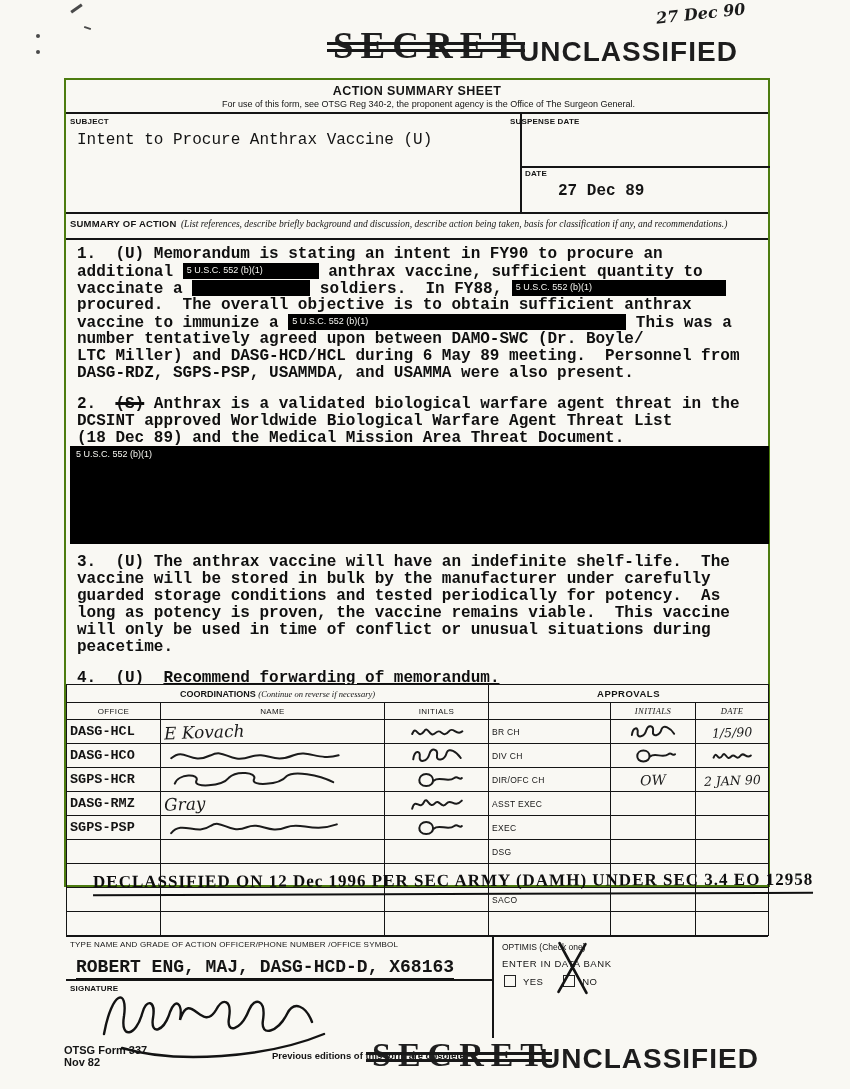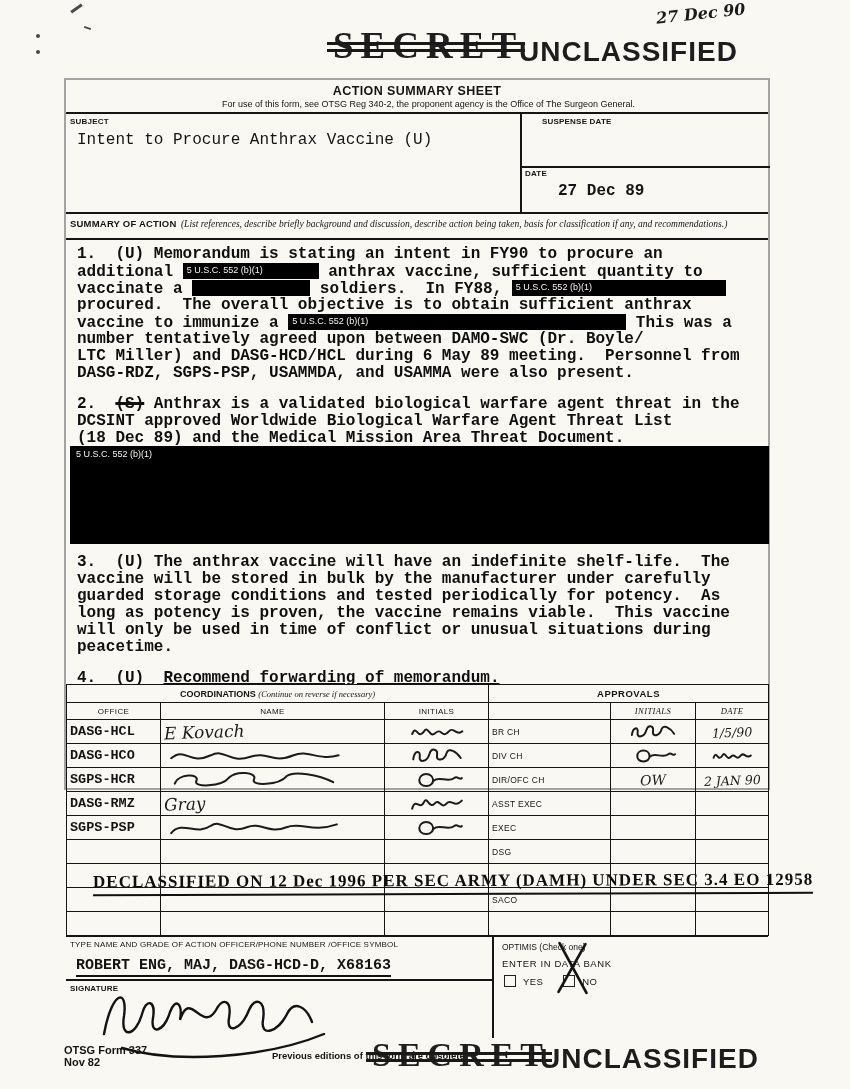--- a/index.html
+++ b/index.html
@@ -26,33 +26,33 @@
   .secret-top .s1 { top:18px; } .secret-top .s2 { top:25px; }
   .secret-bottom { left:372px; top:1036px; font-size:34px; }
   .secret-bottom .s1 { top:16px; } .secret-bottom .s2 { top:23px; }
   .unclass { position:absolute; font-weight:bold; letter-spacing:1px; color:#1d1d1d; font-size:28px; }
   .unclass-top { left:519px; top:36px; }
   .unclass-bottom { left:540px; top:1043px; }
 
   .topdate { position:absolute; left:656px; top:4px; font-size:16px; transform:rotate(-6deg); font-weight:bold; }
 
   
-  .form-box { position:absolute; left:64px; top:78px; width:706px; height:712px;
-              border:2px solid #a3a3a3; }
+  .form-box { position:absolute; left:64px; top:78px; width:706px; height:809px;
+              border:2px solid #4d7c0f; }
   .fhdr { position:absolute; left:0; top:0; width:100%; height:34px;
           border-bottom:2px solid #151515; text-align:center; }
   .fhdr .t { font-weight:bold; font-size:12.5px; letter-spacing:.4px; margin-top:4px; }
   .fhdr .st { font-size:9px; margin-top:1px;margin-left:23px; }
 
   .lab { font-size:8px; font-weight:bold; letter-spacing:.2px; position:absolute; }
   .subject-label { left:4px; top:37px; }
   .subject-value { position:absolute; left:11px; top:51px; font-size:16px; font-weight:normal; }
   .vline-subj { position:absolute; left:454px; top:34px; width:2px; height:98px; background:#151515; }
   .hline-susp { position:absolute; left:454px; top:86px; width:250px; height:2px; background:#151515; }
-  .susp-label { left:476px; top:37px; }
+  .susp-label { left:444px; top:37px; }
   .date-label { left:459px; top:89px; }
   .date-value { position:absolute; left:492px; top:102px; font-size:16px; font-weight:bold; }
 
   .summary-band { position:absolute; left:0; top:132px; width:100%; height:28px;
                   border-top:2px solid #151515; border-bottom:2px solid #151515;
                   padding:2px 4px; line-height:11px; }
   .summary-band b { font-size:9.5px; letter-spacing:.2px; }
   .summary-band i { font-family:"Liberation Serif", serif; font-size:9.5px; }
 
   .summary-body { position:absolute; left:0; top:160px; width:100%; padding:6px 0 0 11px; }
@@ -86,21 +86,21 @@
   .c-role { font-size:8.5px; letter-spacing:.3px; padding-left:4px; }
   .c-name .hand { font-size:17px; }
   .c-ainit .hand { font-size:14px; }
   .c-adate .hand { font-size:12.5px; }
   .scrawl { stroke:#1b1b1b; fill:none; stroke-width:2; stroke-linecap:round; vertical-align:middle; }
 
   
   .officer-cell { position:absolute; left:0; top:855px; width:426px; height:103px;
                   border-top:2px solid #151515; }
   .officer-label { left:4px; top:3px; font-weight:normal; }
-  .officer-value { position:absolute; left:10px; top:20px; font-size:15px; font-weight:bold;
+  .officer-value { position:absolute; left:10px; top:20px; font-size:18px; font-weight:bold;
                    border-bottom:2px solid #111; padding-bottom:1px; }
   .sig-box { position:absolute; left:0; top:42px; width:100%; height:61px;
              border-top:2px solid #151515; }
   .sig-box .lab { left:4px; top:3px; }
   .optimis-cell { position:absolute; left:426px; top:855px; width:276px; height:103px;
                   border-top:2px solid #151515; border-left:2px solid #151515; }
   .opt-label { position:absolute; left:8px; top:5px; font-size:8.5px; }
   .opt-sublabel { position:absolute; left:8px; top:21px; font-size:9.5px; letter-spacing:.6px; }
   .opt-options { position:absolute; left:10px; top:38px; display:flex; gap:20px; }
   .cb-item { position:relative; display:inline-flex; align-items:center; }

